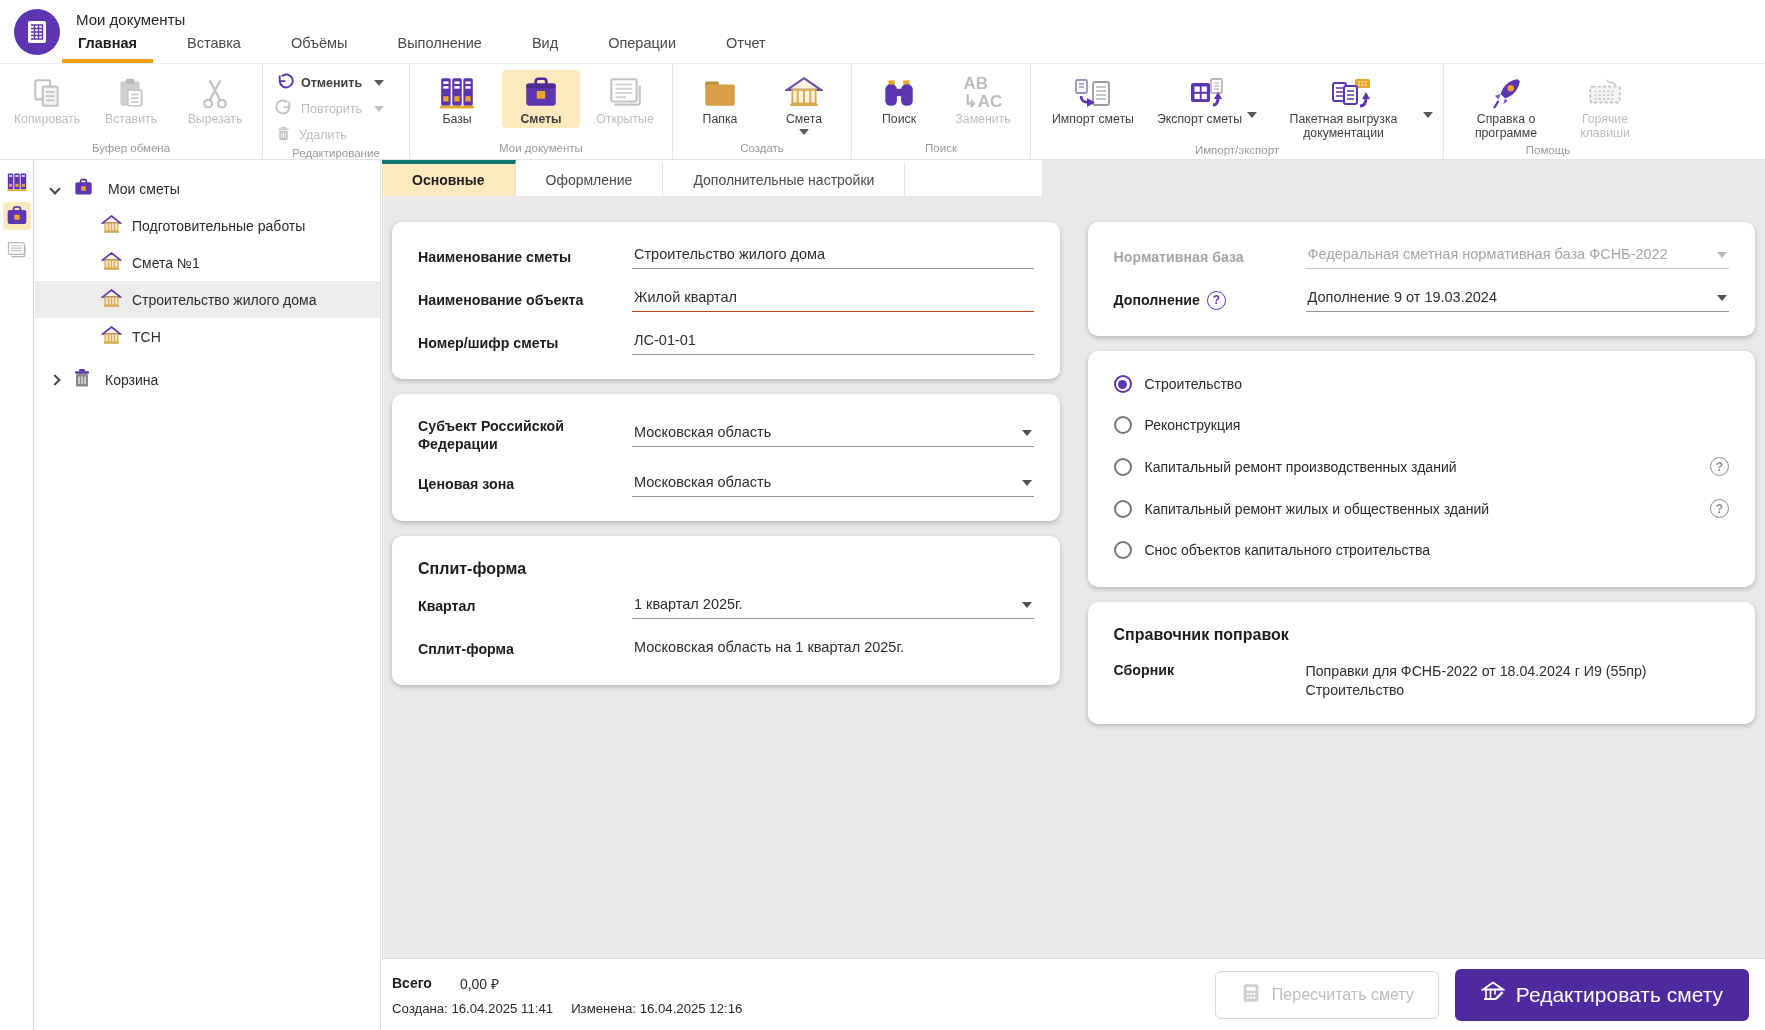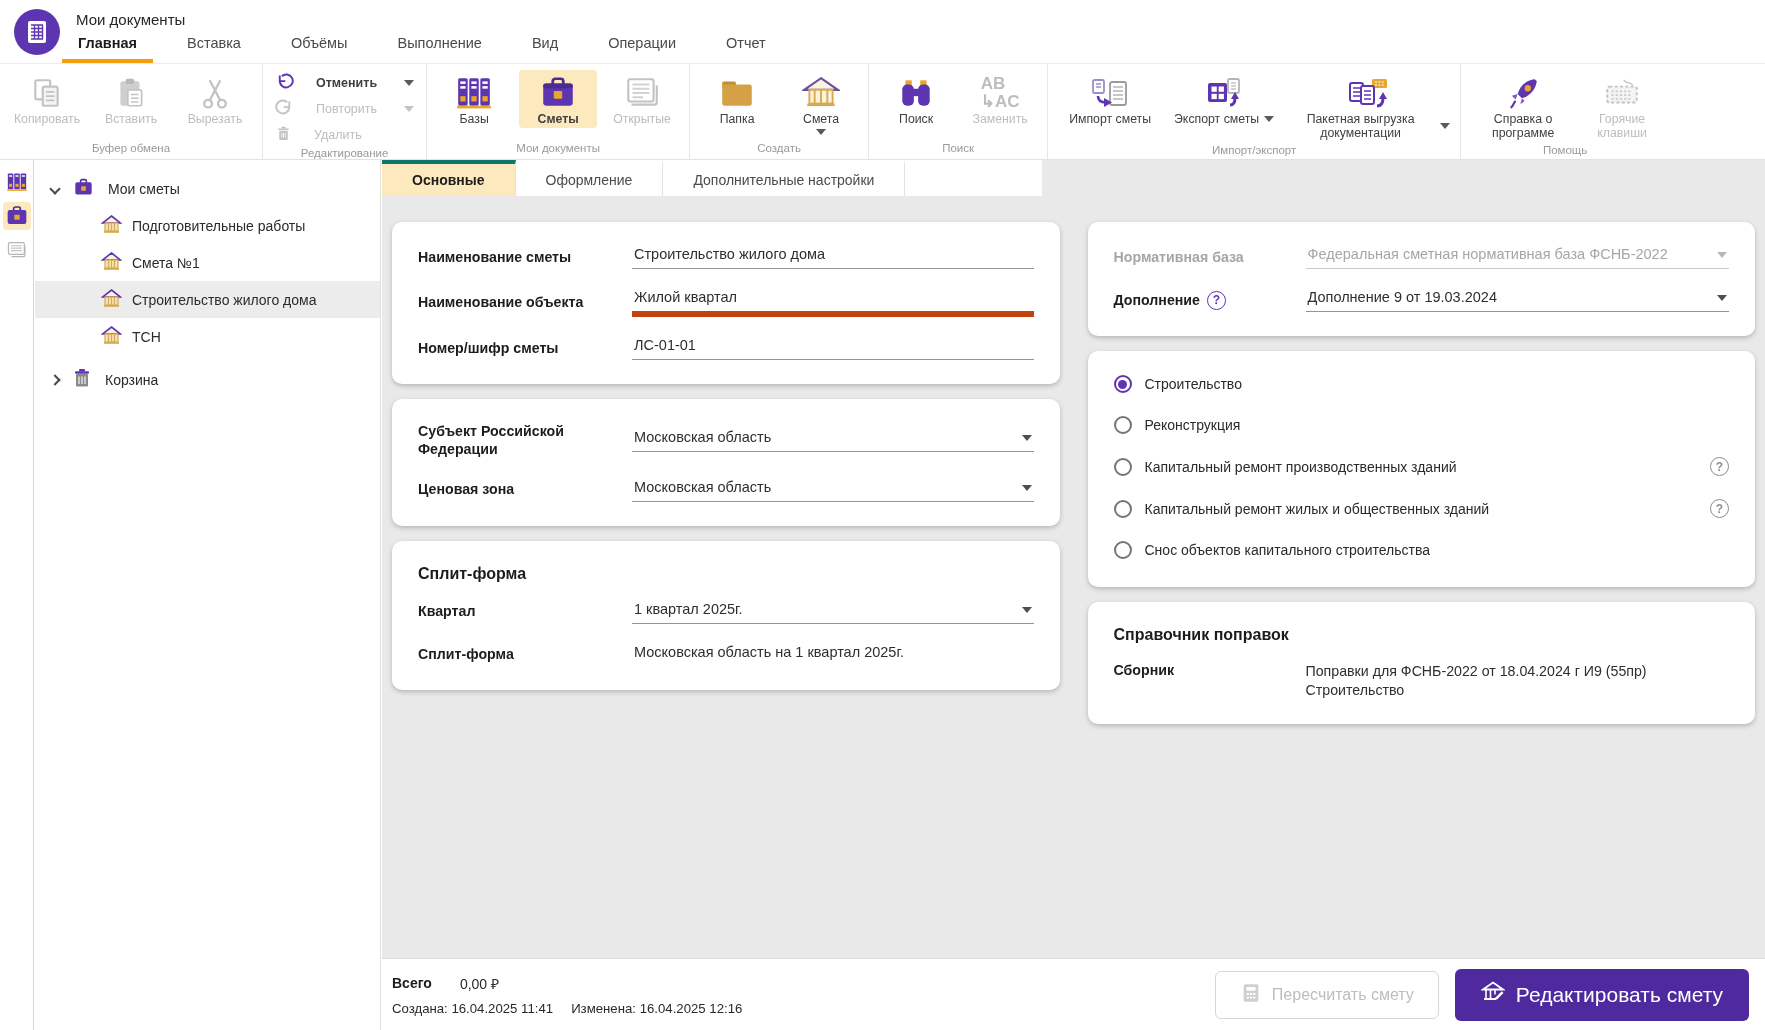--- a/index.html
+++ b/index.html
@@ -23,23 +23,23 @@
   .rbtn { display:flex; flex-direction:column; align-items:center; width:78px; padding:4px 2px 2px; border-radius:4px; cursor:default; }
   .rbtn .ric { height:38px; display:flex; align-items:center; justify-content:center; }
   .rbtn .rlbl { font-size:12.3px; line-height:1.15; text-align:center; color:#3f3f3f; white-space:nowrap; }
   .rbtn .rlbl.wrap { white-space:normal; }
   .rbtn.wide { width:108px; }
   .rbtn.xwide { width:168px; }
   .rbtn.sel { background:#FCE9BE; }
   .rbtn.dis .rlbl { color:#bdbdbd; }
   .caret-dn { width:0; height:0; border-left:5px solid transparent; border-right:5px solid transparent; border-top:6px solid #5a5a5a; display:inline-block; margin-left:5px; }
   .caret-dn.lite { border-top-color:#c2c2c2; }
-  .lblrow { display:flex; align-items:center; }
+  .lblrow { display:flex; }
   .small-col { display:flex; flex-direction:column; gap:5px; padding-top:2px; min-width:130px;}
-  .sbtn { display:flex; align-items:center; gap:22px; font-size:12.5px; color:#3f3f3f; height:21px; padding:0 4px; }
+  .sbtn { display:flex; align-items:center; gap:7px; font-size:12.5px; color:#3f3f3f; height:21px; padding:0 4px; }
   .sbtn.dis { color:#bdbdbd; }
   .ab-icon { display:flex; flex-direction:column; font-weight:bold; font-size:17px; color:#bdbdbd; line-height:1.05; font-family:"Liberation Sans",sans-serif;}
 
   
   .rail { position:absolute; top:160px; left:0; bottom:0; width:34px; background:#fff; border-right:1px solid #D8CFEA; display:flex; flex-direction:column; align-items:center; padding-top:8px; gap:6px; }
   .rail-ic { width:28px; height:28px; display:flex; align-items:center; justify-content:center; border-radius:4px; }
   .rail-ic.sel { background:#FCE9BE; }
 
   
   .tree { position:absolute; top:160px; left:35px; bottom:0; width:346px; background:#fff; border-right:1px solid #e0e0e0; padding-top:10px; }
@@ -476,21 +476,21 @@
     </div>
 
     <div class="content">
 
       <div class="col">
         <div class="card">
           <div class="frm">
             <div class="flabel">Наименование сметы</div>
             <div class="fvalue plain" style="border-bottom:1px solid #949494">Строительство жилого дома</div>
             <div class="flabel">Наименование объекта</div>
-            <div class="fvalue plain" style="border-bottom:6px solid #c2410c">Жилой квартал</div>
+            <div class="fvalue plain" style="border-bottom:1px solid #c2410c">Жилой квартал</div>
             <div class="flabel">Номер/шифр сметы</div>
             <div class="fvalue plain" style="border-bottom:1px solid #949494">ЛС-01-01</div>
           </div>
         </div>
 
         <div class="card">
           <div class="frm">
             <div class="flabel" style="max-width:190px">Субъект Российской Федерации</div>
             <div class="fvalue"><span>Московская область</span><span class="vcaret"></span></div>
             <div class="flabel">Ценовая зона</div>

